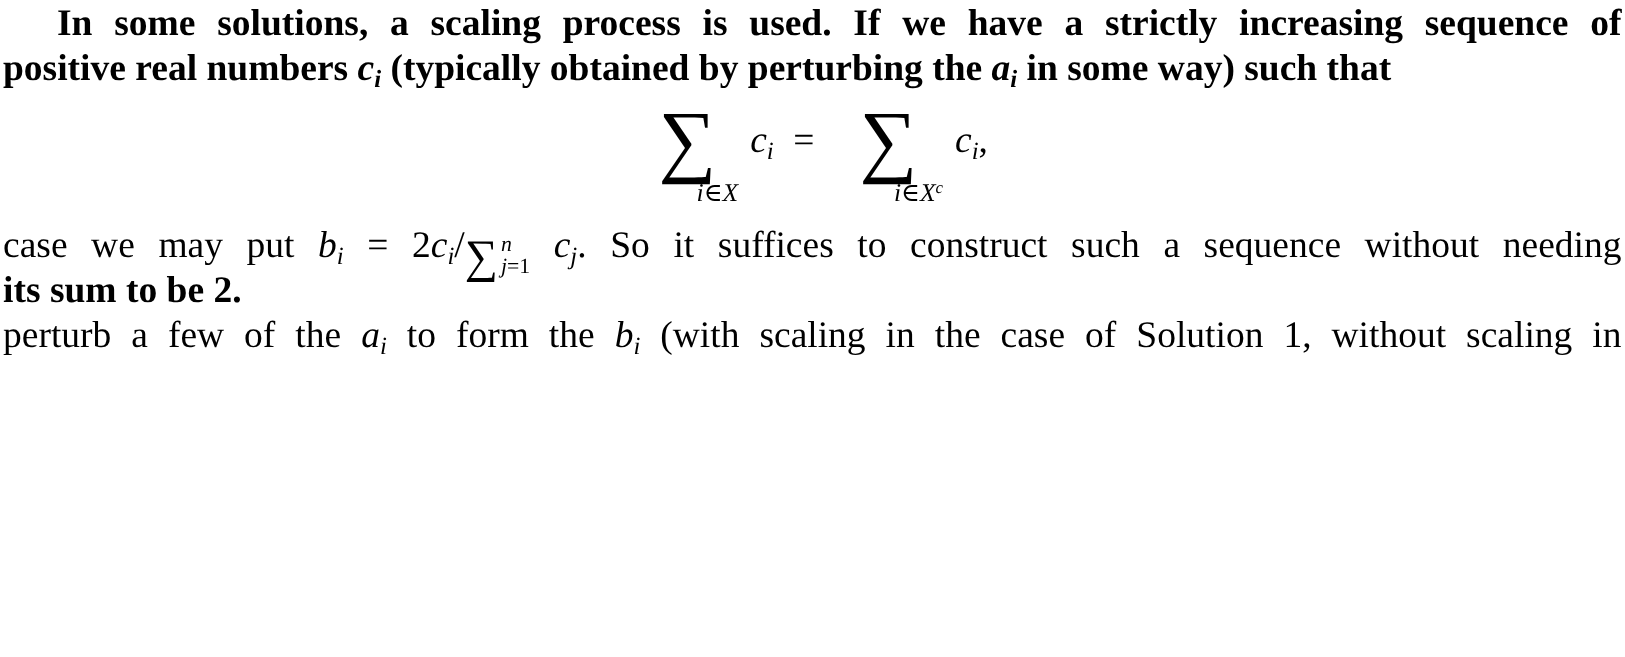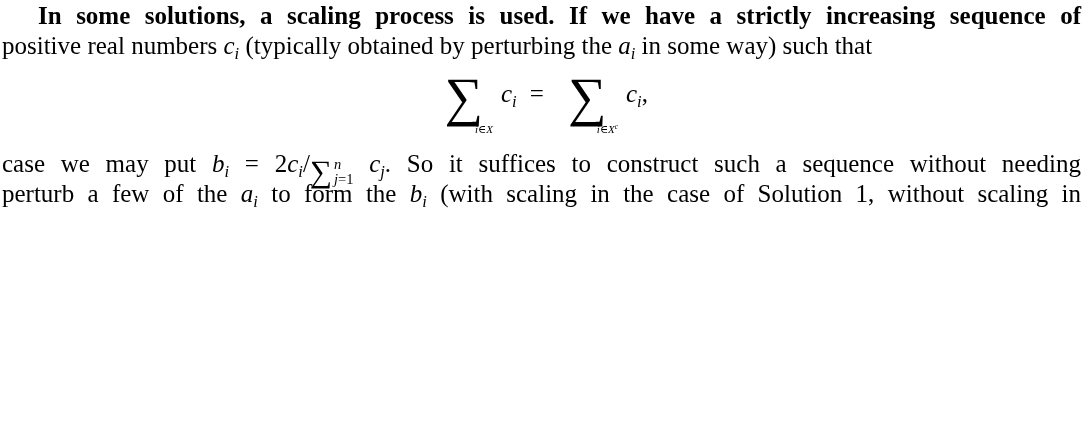--- a/index.html
+++ b/index.html
@@ -21,20 +21,21 @@
   .line {
     font-size: 25px;
     line-height: 30px;
     height: 30px;
     text-align: justify;
     text-align-last: justify;
     white-space: normal;
   }
   .line.noflush, .line.last {
     text-align-last: left;
+    font-weight: bold;
   }
   .line.indent {
     text-indent: 36px;
     font-weight: bold;
   }
   .mi {
     font-style: italic;
   }
   sub, sup {
     font-size: 0.66em;
@@ -55,21 +56,21 @@
     display: inline-flex;
     flex-direction: column;
     align-items: center;
   }
   .sum-glyph {
     font-size: 54px;
     line-height: 0.85;
     font-style: normal;
   }
   .sum-limits {
-    font-size: 11px;
+    font-size: 17px;
     line-height: 1.1;
     margin-top: 3px;
     white-space: nowrap;
     margin-left: 40px;
   }
   .eq-body {
     position: relative;
     top: -11px;
     margin-left: 8px;
     white-space: nowrap;
@@ -124,14 +125,15 @@
     <span class="eq-body"><span class="mi">c</span><sub class="mi">i</sub><span>,</span></span>
   </div>
 
   <div class="line"><span>case we may put </span><span class="mi">b</span><sub class="mi">i</sub><span> = 2</span><span class="mi">c</span><sub class="mi">i</sub><span>/</span><span class="isum">
         <span class="isum-glyph">∑</span>
         <span class="isum-scripts">
           <span class="isum-sup"><span class="mi">n</span></span>
           <span class="isum-sub"><span class="mi">j</span><span>=1</span></span>
         </span>
       </span><span> </span><span class="mi">c</span><sub class="mi">j</sub><span>. So it suffices to construct such a sequence without needing</span></div>
+  <div class="line last"><span>its sum to be 2.</span></div>
   <div class="line"><span>perturb a few of the </span><span class="mi">a</span><sub class="mi">i</sub><span> to form the </span><span class="mi">b</span><sub class="mi">i</sub><span> (with scaling in the case of Solution 1, without scaling in</span></div>
 </div>
 
 </body></html>

